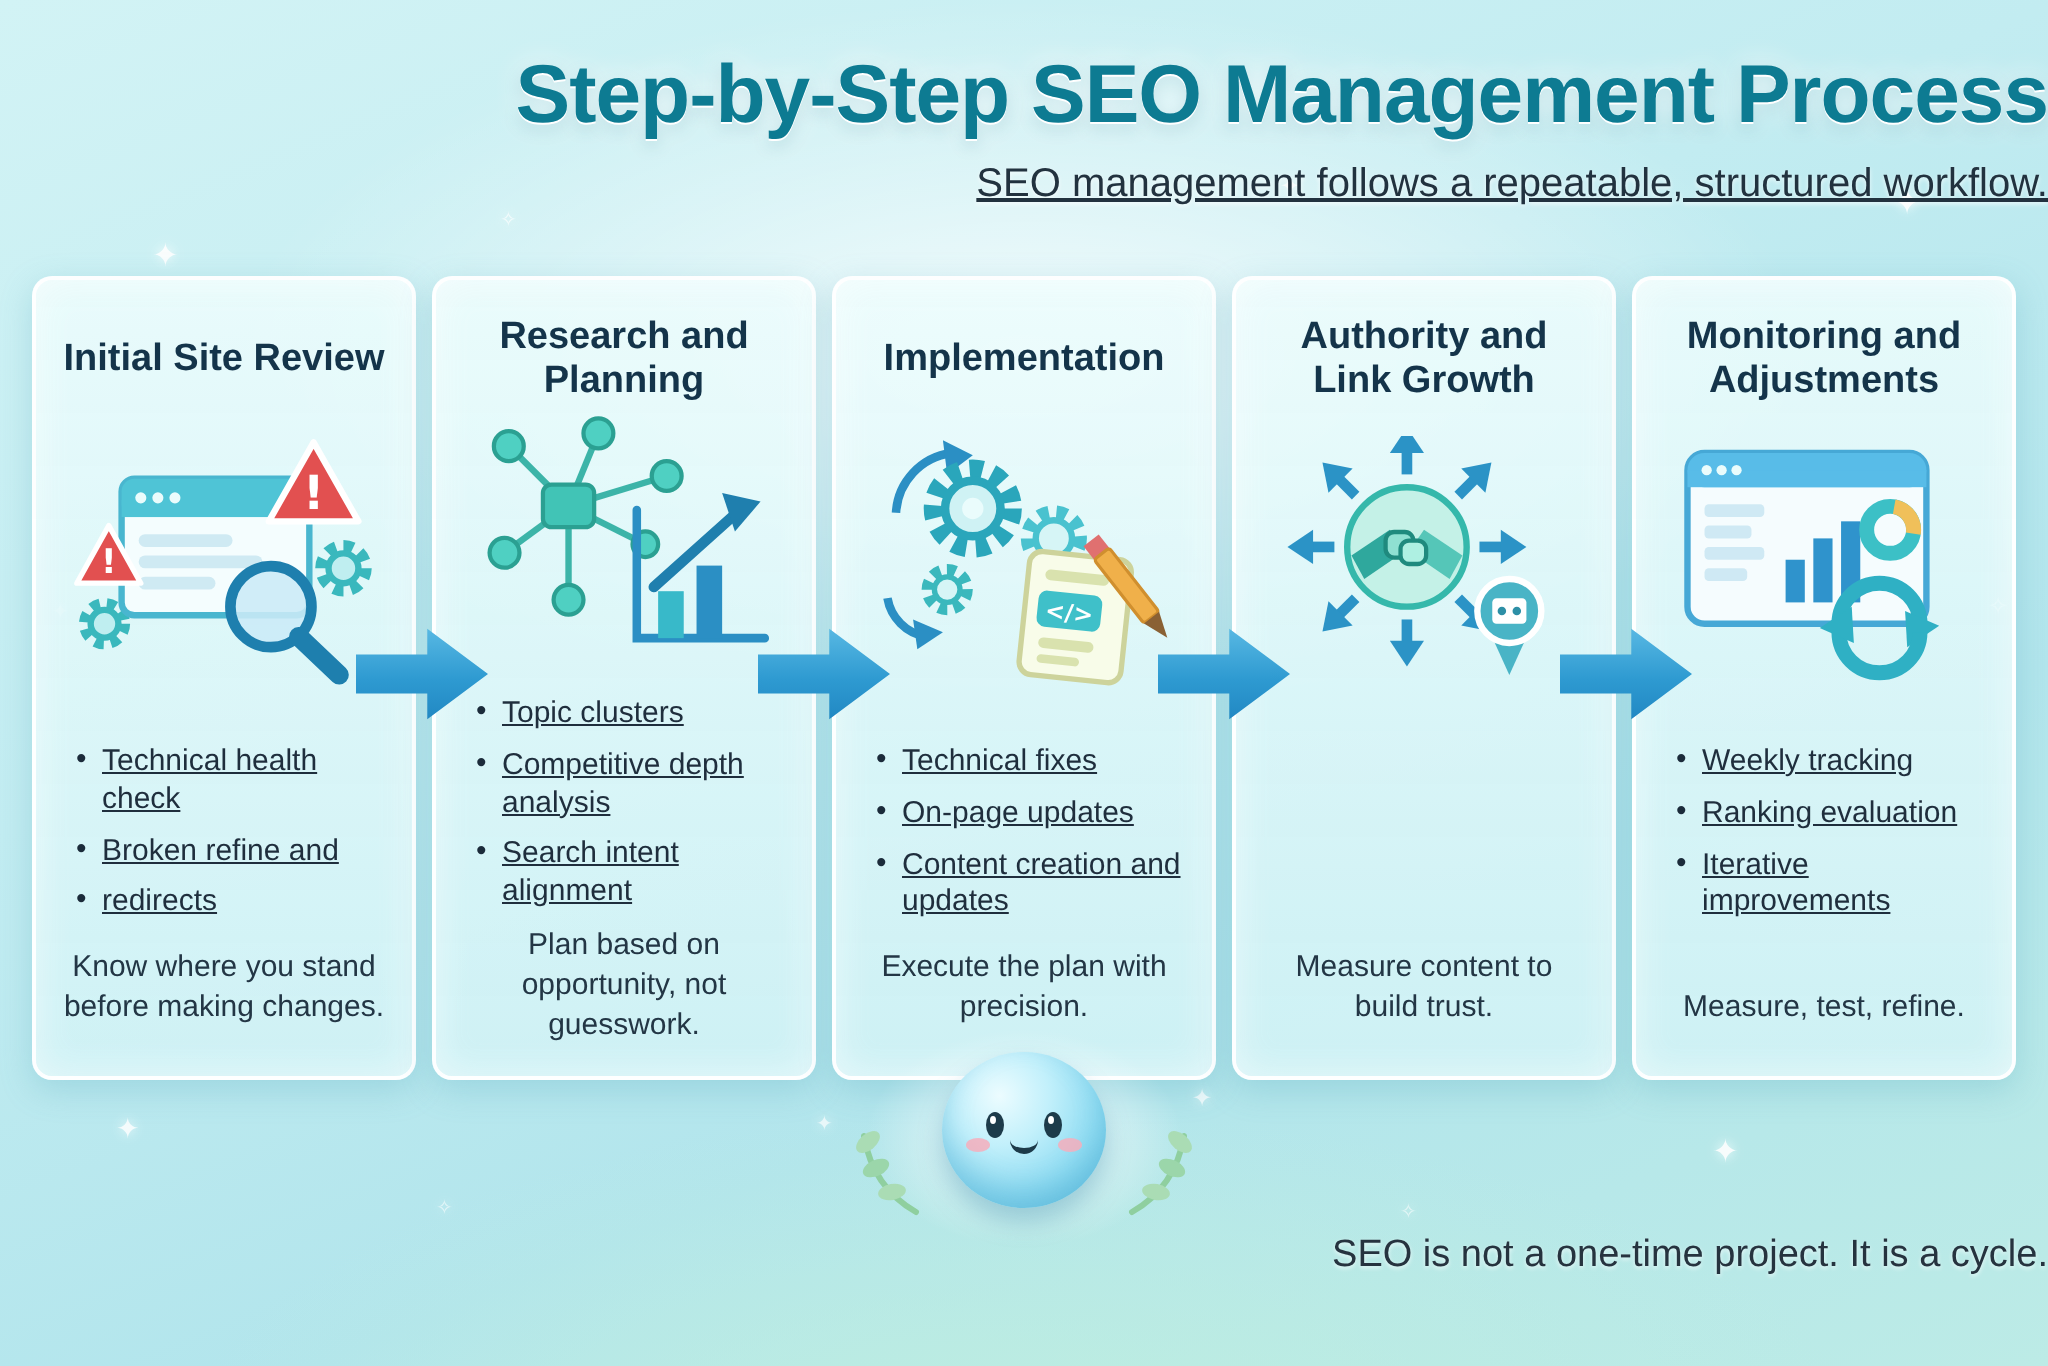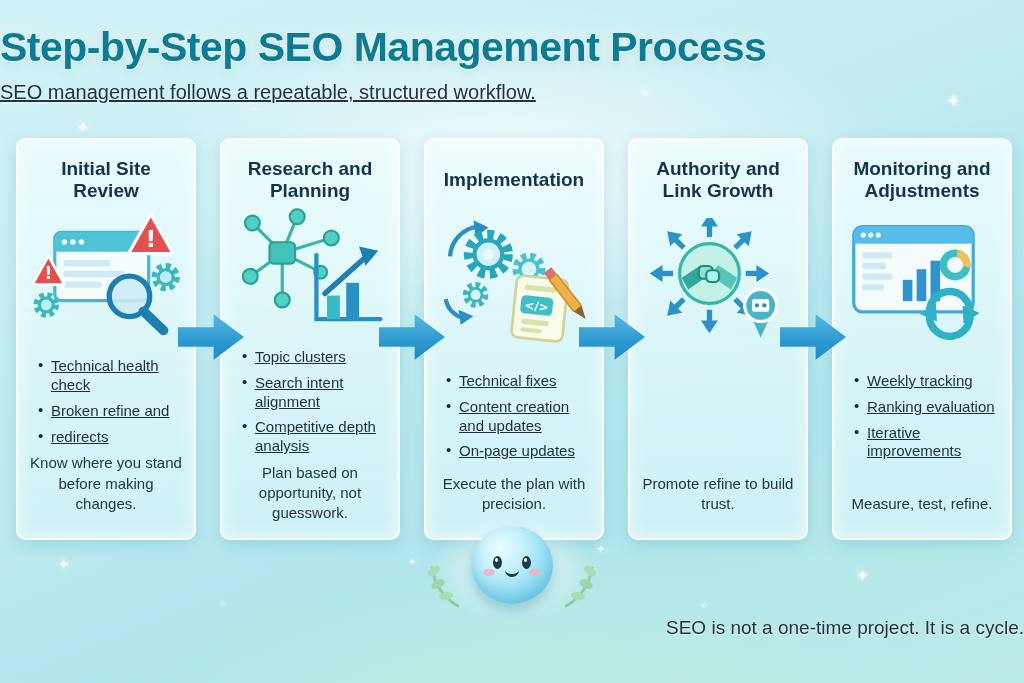--- a/index.html
+++ b/index.html
@@ -8,29 +8,29 @@
 
   .canvas{
     position:relative; width:1024px; height:683px; overflow:hidden;
     background:
       radial-gradient(ellipse 62% 42% at 50% 26%, rgba(255,255,255,.8), rgba(255,255,255,0) 62%),
       radial-gradient(ellipse 70% 45% at 50% 108%, rgba(190,238,222,.9), rgba(190,238,222,0) 60%),
       linear-gradient(158deg,#d2f3f5 0%, #c2ecf1 38%, #b2e5ec 68%, #bcebe6 100%);
   }
 
   
-  .header{ position:absolute; top:24px; left:0; width:100%; text-align:left; z-index:3; }
+  .header{ position:absolute; top:24px; left:0; width:100%; text-align:right; z-index:3; }
   .title{
     font-size:41px; font-weight:800; letter-spacing:-.5px; color:#0d7b92;
     text-shadow:0 1px 0 #ffffff, 0 0 14px rgba(255,255,255,.95), 0 3px 8px rgba(20,120,145,.25);
   }
   .subtitle{ margin-top:10px; font-size:20px; color:#22323f; text-shadow:0 1px 2px rgba(255,255,255,.7);text-decoration:underline; }
 
   
-  .cards{ position:absolute; top:138px; left:16px; width:992px; height:402px; display:flex; gap:24px; z-index:1; }
+  .cards{ position:absolute; top:138px; left:16px; width:992px; height:402px; display:flex; gap:8px; z-index:1; }
   .card{
     flex:1; display:flex; flex-direction:column; align-items:center;
     padding:10px 12px 14px;
     background:linear-gradient(180deg, rgba(236,252,252,.88), rgba(211,243,246,.82));
     border:2px solid rgba(255,255,255,.95); border-radius:10px;
     box-shadow:0 5px 16px rgba(80,165,185,.28), inset 0 0 18px rgba(255,255,255,.55);
   }
   .card h2{
     min-height:52px; display:flex; align-items:center; justify-content:center; text-align:center;
     font-size:19px; line-height:1.18; color:#14344a; font-weight:800; margin-top:4px;
@@ -177,22 +177,22 @@
             <path d="M76 46 V106 H136" fill="none" stroke="#2b8fc4" stroke-width="4" stroke-linecap="round"></path>
             <rect x="86" y="84" width="12" height="22" fill="#38b9c9"></rect>
             <rect x="104" y="72" width="12" height="34" fill="#2b8fc4"></rect>
             <line x1="84" y1="82" x2="122" y2="48" stroke="#1f7fae" stroke-width="5" stroke-linecap="round"></line>
             <polygon points="116,38 134,42 122,56" fill="#1f7fae"></polygon>
           </g>
         </svg>
       </div>
       <ul>
         <li>Topic clusters</li>
+        <li>Competitive depth analysis</li>
         <li>Search intent alignment</li>
-        <li>Competitive depth analysis</li>
       </ul>
       <p class="tagline">Plan based on opportunity, not guesswork.</p>
     </section>
 
     <section class="card">
       <h2>Implementation</h2>
       <div class="icon-area">
         <svg width="152" height="128" viewBox="0 0 140 120">
           <g>
             <path d="M10 36 A30 30 0 0 1 36 8" fill="none" stroke="#2b8fc4" stroke-width="4"></path>
@@ -223,22 +223,22 @@
           </g>
           <g transform="rotate(-38 122 76)">
             <rect x="118" y="42" width="9" height="8" fill="#e07070"></rect>
             <rect x="118" y="50" width="9" height="38" rx="1.5" fill="#f0b04a" stroke="#d08f2e" stroke-width="1.5"></rect>
             <polygon points="118,88 127,88 122.5,100" fill="#8a6134"></polygon>
           </g>
         </svg>
       </div>
       <ul>
         <li>Technical fixes</li>
+        <li>On-page updates</li>
         <li>Content creation and updates</li>
-        <li>On-page updates</li>
       </ul>
       <p class="tagline">Execute the plan with precision.</p>
     </section>
 
     <section class="card">
       <h2>Authority and Link Growth</h2>
       <div class="icon-area">
         <svg width="152" height="128" viewBox="0 0 140 120">
           <defs>
             <g id="ray4">
@@ -265,21 +265,21 @@
           </g>
           <g>
             <polygon points="100,90 120,90 110,112" fill="#49b4c6"></polygon>
             <circle cx="110" cy="82" r="15" fill="#49b4c6" stroke="#ffffff" stroke-width="3"></circle>
             <rect x="102" y="76" width="16" height="12" rx="2" fill="#ffffff"></rect>
             <circle cx="106.5" cy="82" r="2" fill="#2d8fa6"></circle>
               <circle cx="113.5" cy="82" r="2" fill="#2d8fa6"></circle>
           </g>
         </svg>
       </div>
-      <p class="tagline">Promote refine to build trust.</p>
+      <p class="tagline">Measure content to build trust.</p>
     </section>
 
     <section class="card">
       <h2>Monitoring and Adjustments</h2>
       <div class="icon-area">
         <svg width="152" height="128" viewBox="0 0 140 120">
           <g>
             <rect x="6" y="8" width="112" height="80" rx="8" fill="#f5fcfe" stroke="#46a8d6" stroke-width="3"></rect>
             <rect x="6" y="8" width="112" height="16" rx="8" fill="#58bce8"></rect>
             <rect x="6" y="16" width="112" height="8" fill="#58bce8"></rect>

